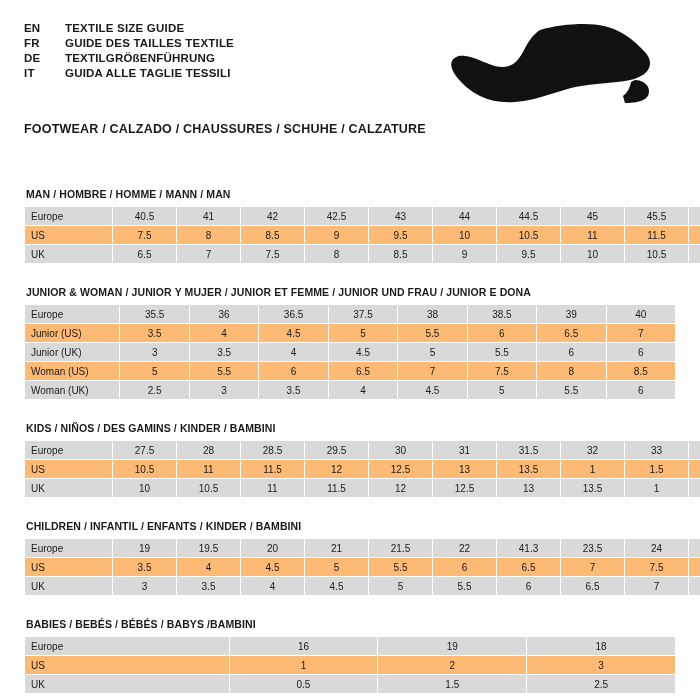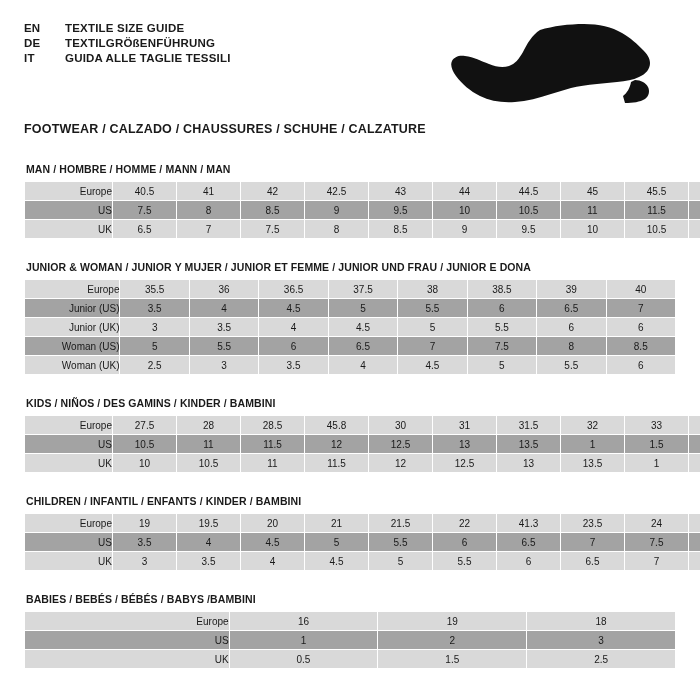--- a/index.html
+++ b/index.html
@@ -58,21 +58,21 @@
 
   .footwear-line {
     margin-top: 8px;
     font-size: 12.5px;
     font-weight: bold;
     letter-spacing: .2px;
   }
 
   
   .tables {
-    margin-top: 27px;
+    margin-top: 52px;
   }
   .section {
     margin-bottom: 22px;
   }
   .section-title {
     font-size: 10.5px;
     font-weight: bold;
     letter-spacing: .1px;
     margin-bottom: 6px;
     padding-left: 2px;
@@ -85,44 +85,48 @@
   table.size td {
     height: 18px;
     font-size: 10px;
     color: #1a1a1a;
     padding: 0;
     text-align: center;
     vertical-align: middle;
     border: 1px solid #ffffff;
   }
   table.size td.rowhead {
-    text-align: right;
+    text-align: left;
     padding-left: 6px;
   }
   table.size tr.shade td {
     background: #d9d9d9;
   }
   table.size tr.plain td {
-    background: #a3a3a3;
+    background: #fdba74;
   }
   .col-head { width: 88px; }
   .col-cell { width: 64px; }
 
   
 </style>
 </head>
 <body>
 
 <div class="page">
 
   <div class="header">
     <div class="lang-block">
         <div class="lang-row">
           <span class="lang-code">EN</span>
           <span class="lang-title">TEXTILE SIZE GUIDE</span>
+        </div>
+        <div class="lang-row">
+          <span class="lang-code">FR</span>
+          <span class="lang-title">GUIDE DES TAILLES TEXTILE</span>
         </div>
         <div class="lang-row">
           <span class="lang-code">DE</span>
           <span class="lang-title">TEXTILGRÖßENFÜHRUNG</span>
         </div>
         <div class="lang-row">
           <span class="lang-code">IT</span>
           <span class="lang-title">GUIDA ALLE TAGLIE TESSILI</span>
         </div>
       </div>
@@ -290,21 +294,21 @@
             <col class="col-cell">
             <col class="col-cell">
             <col class="col-cell">
           </colgroup>
           <tbody>
             <tr class="shade">
               <td class="rowhead">Europe</td>
               <td>27.5</td>
               <td>28</td>
               <td>28.5</td>
-              <td>45.8</td>
+              <td>29.5</td>
               <td>30</td>
               <td>31</td>
               <td>31.5</td>
               <td>32</td>
               <td>33</td>
               <td>33.5</td>
             </tr>
             <tr class="plain">
               <td class="rowhead">US</td>
               <td>10.5</td>

